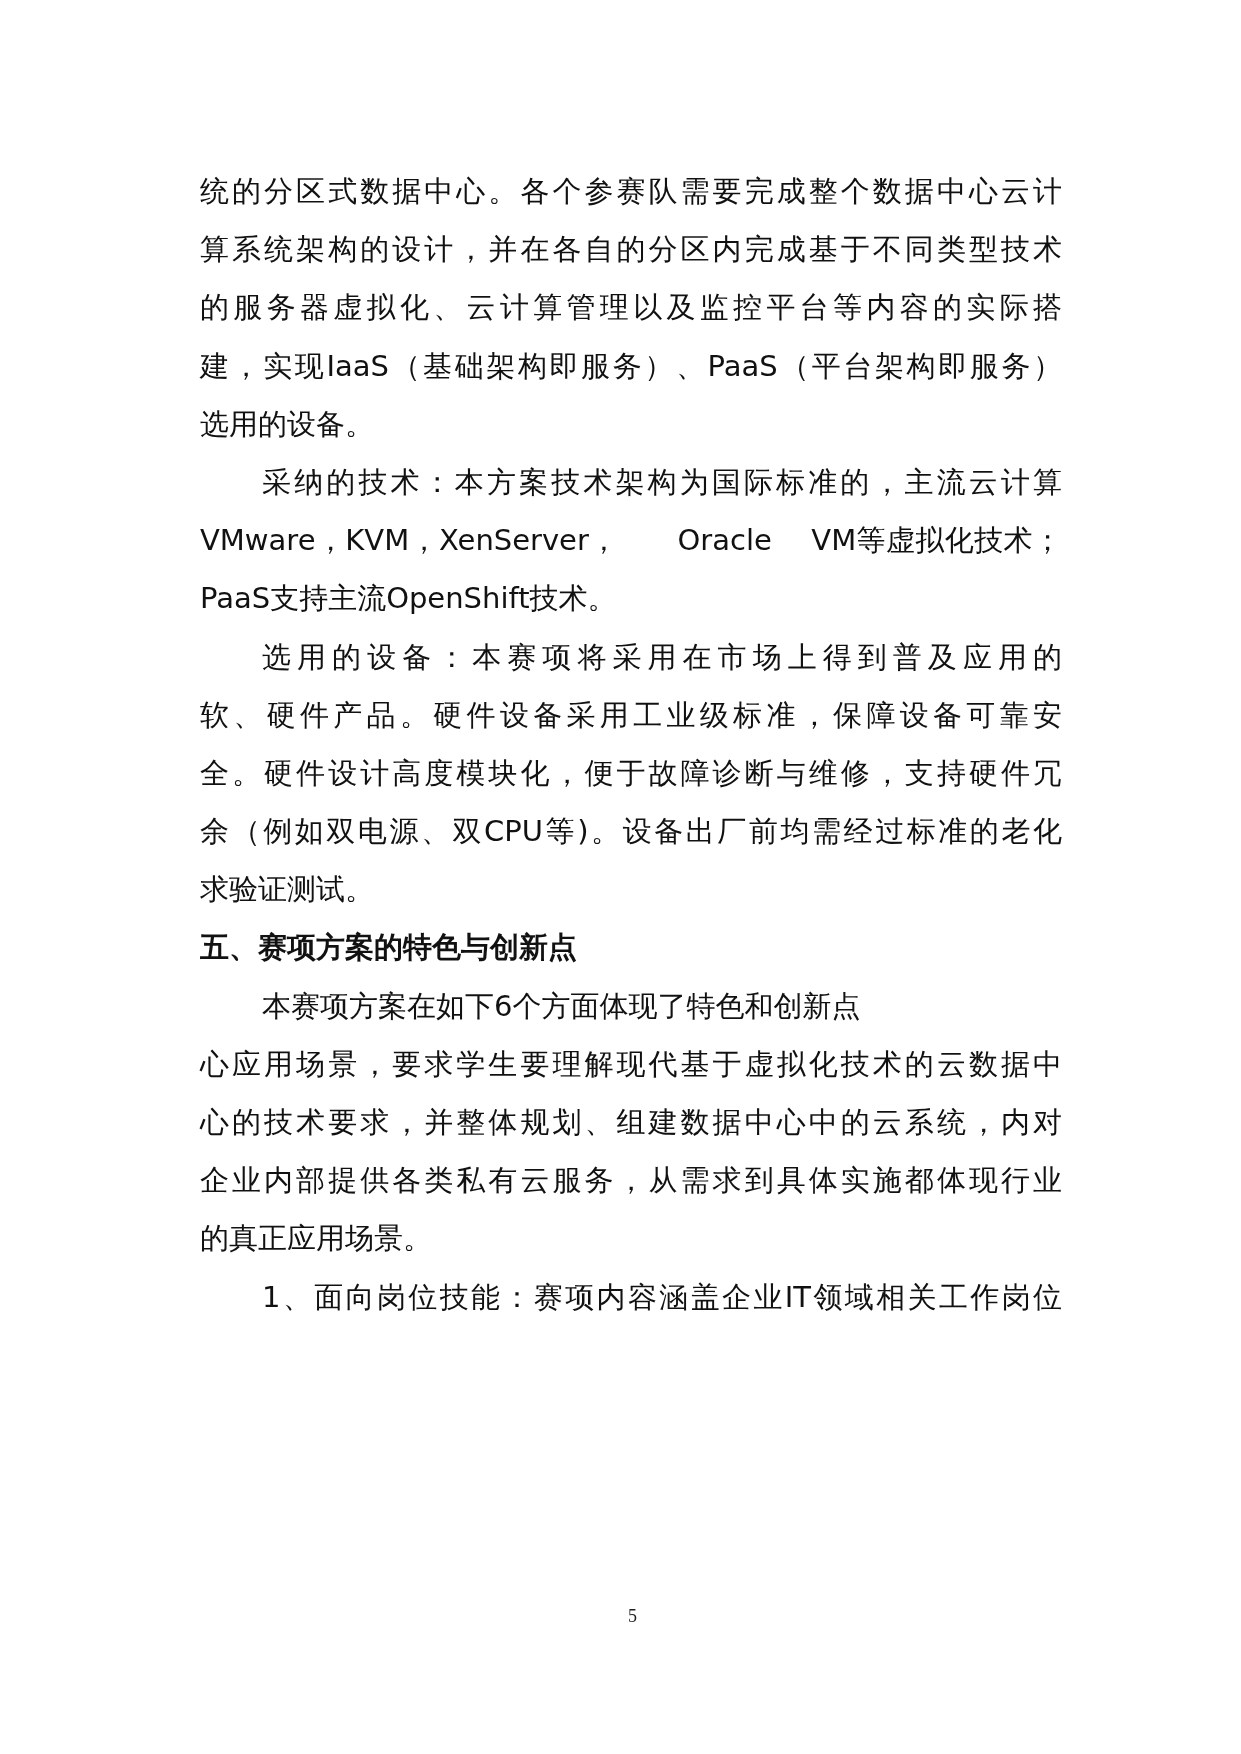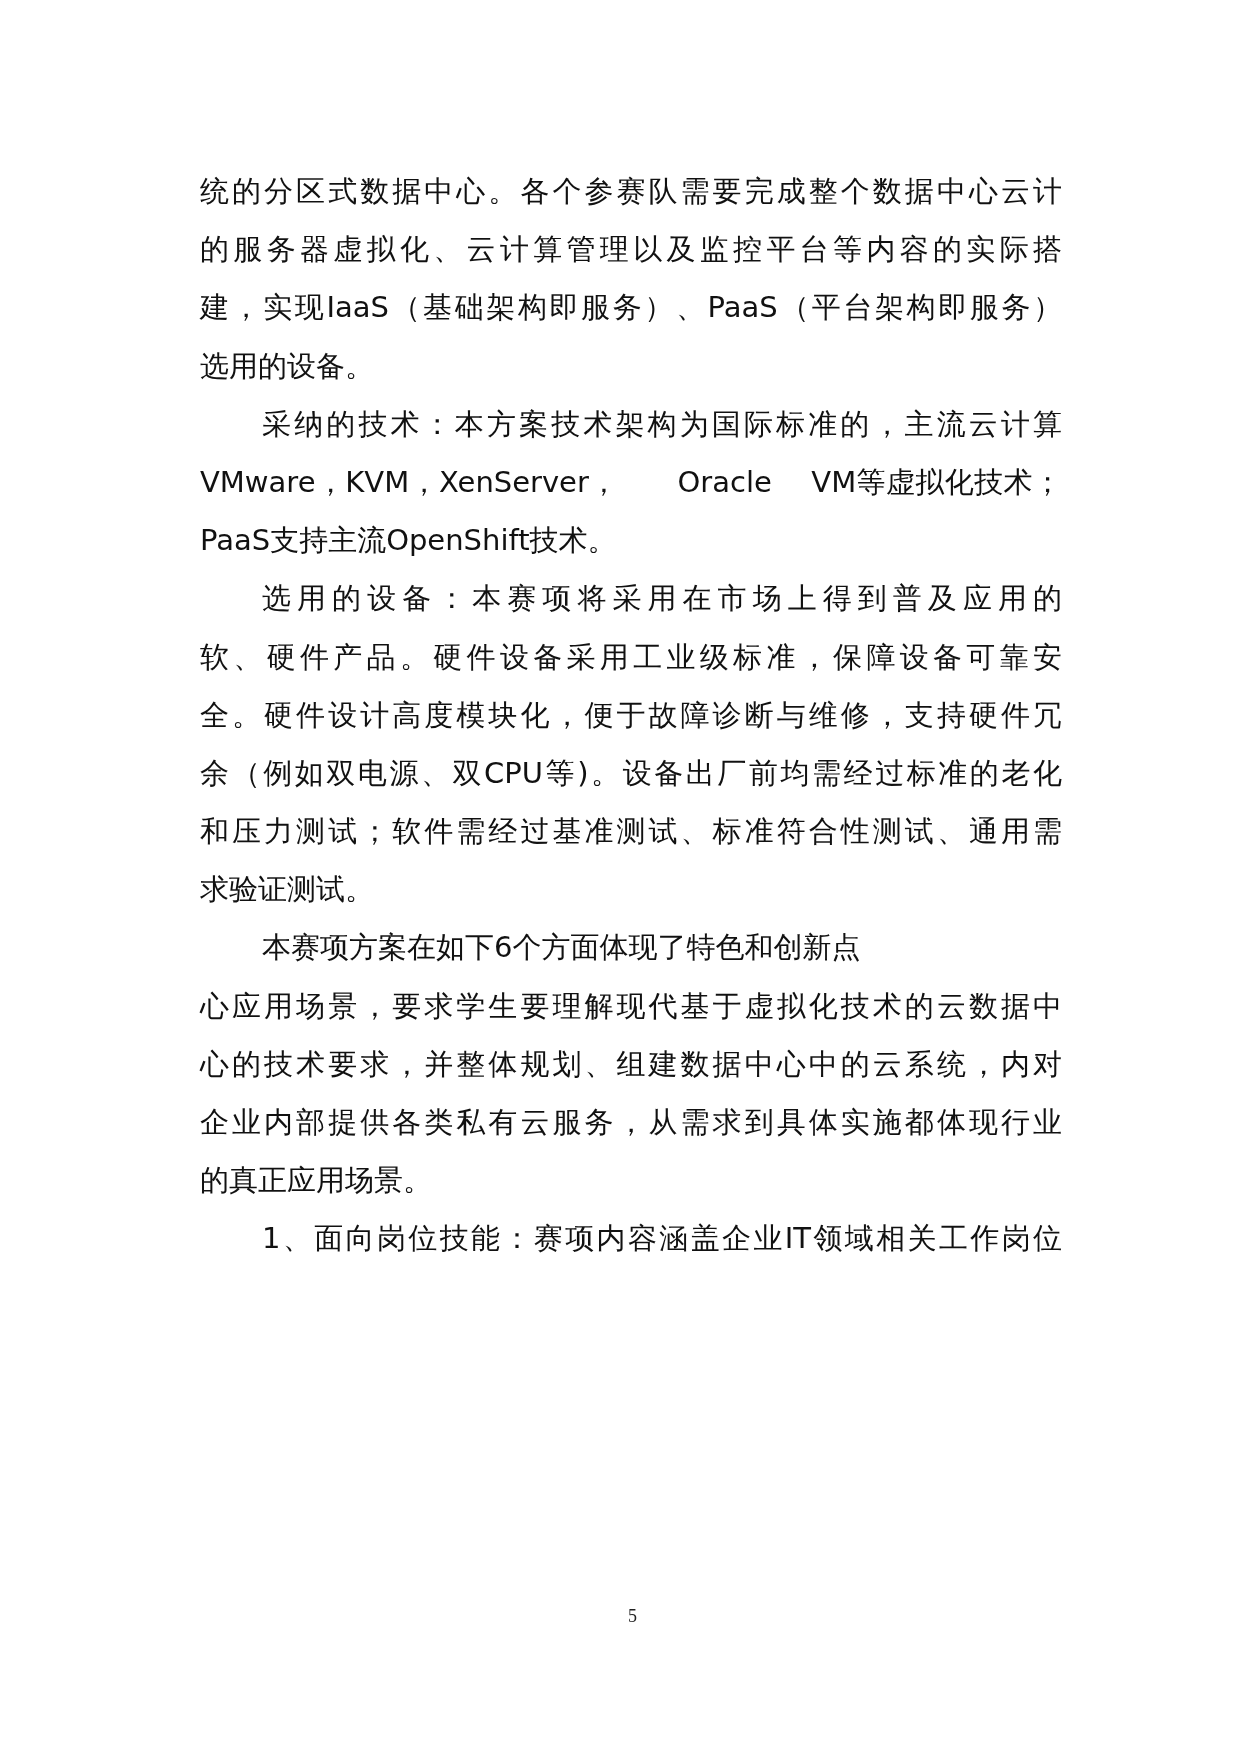--- a/index.html
+++ b/index.html
@@ -21,33 +21,34 @@
       font-family: "Liberation Serif", "DejaVu Serif", serif; font-size: 18px; color: #222;
     }
   </style>
 </head>
 <body>
 
 <div class="page">
   <div class="text-block">
     <div id="lines-before">
         <div class="line">统的分区式数据中心。各个参赛队需要完成整个数据中心云计</div>
+        <div class="line">算系统架构的设计，并在各自的分区内完成基于不同类型技术</div>
         <div class="line">的服务器虚拟化、云计算管理以及监控平台等内容的实际搭</div>
         <div class="line">建，实现IaaS（基础架构即服务）、PaaS（平台架构即服务）</div>
         <div class="line last">选用的设备。</div>
         <div class="line indent">采纳的技术：本方案技术架构为国际标准的，主流云计算</div>
         <div class="line">VMware，KVM，XenServer，　　Oracle　 VM等虚拟化技术；</div>
         <div class="line last">PaaS支持主流OpenShift技术。</div>
         <div class="line indent">选用的设备：本赛项将采用在市场上得到普及应用的</div>
         <div class="line">软、硬件产品。硬件设备采用工业级标准，保障设备可靠安</div>
         <div class="line">全。硬件设计高度模块化，便于故障诊断与维修，支持硬件冗</div>
         <div class="line">余（例如双电源、双CPU等)。设备出厂前均需经过标准的老化</div>
-        <div class="line">和压力测试；软件需经过基准测试、标准符合性测试、通用需</div>
         <div class="line last">求验证测试。</div>
       </div>
+    <div class="line heading">五、赛项方案的特色与创新点</div>
     <div id="lines-after">
         <div class="line indent last">本赛项方案在如下6个方面体现了特色和创新点</div>
         <div class="line">心应用场景，要求学生要理解现代基于虚拟化技术的云数据中</div>
         <div class="line">心的技术要求，并整体规划、组建数据中心中的云系统，内对</div>
         <div class="line">企业内部提供各类私有云服务，从需求到具体实施都体现行业</div>
         <div class="line last">的真正应用场景。</div>
         <div class="line indent">1、面向岗位技能：赛项内容涵盖企业IT领域相关工作岗位</div>
       </div>
   </div>
   <div class="page-number">5</div>

